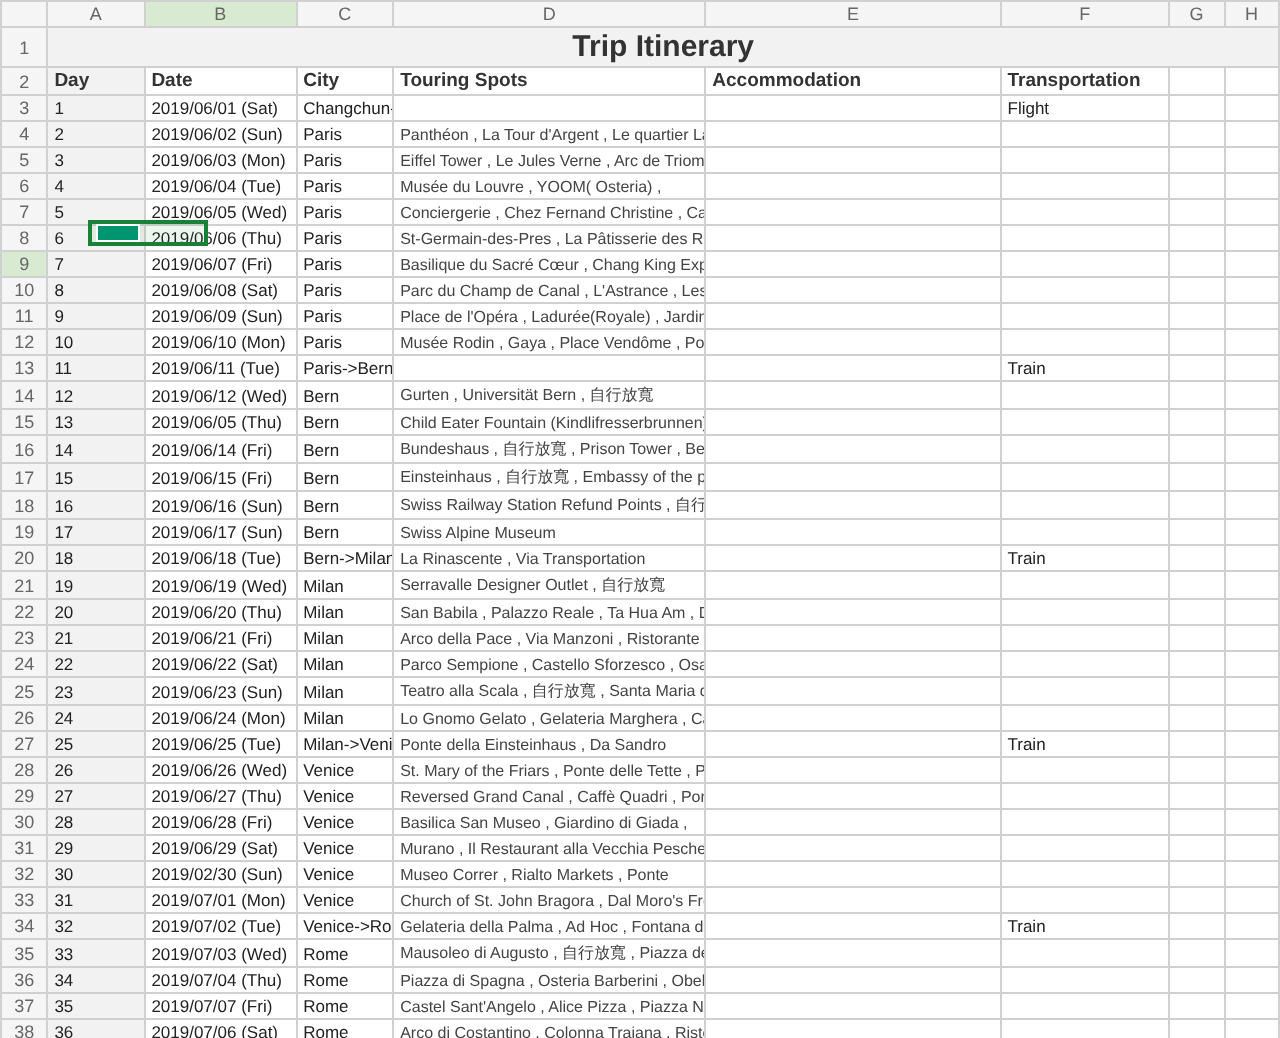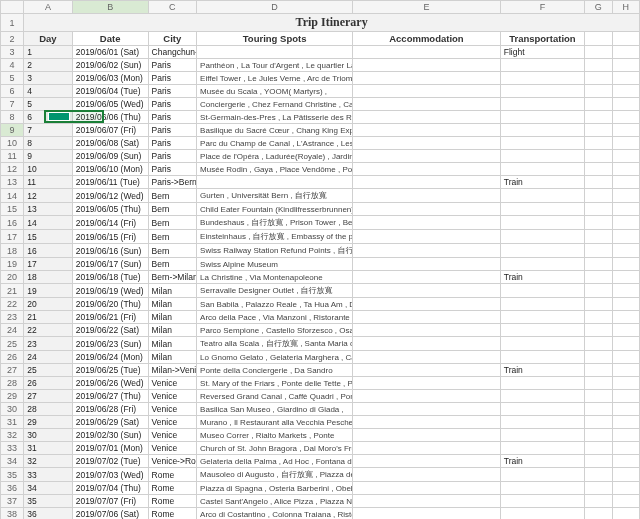--- a/index.html
+++ b/index.html
@@ -12,22 +12,22 @@
   .row-label { text-align: center; background: #f5f5f5; color: #666; width: 22px; }
   .col-A { width: 22px; }
   .col-B { width: 46px; background: #f2f2f2; }
   .col-C { width: 72px; }
   .col-D { width: 46px; }
   .col-E { width: 148px; }
   .col-F { width: 140px; }
   .col-G { width: 80px; }
   .col-H { width: 26px; }
   .col-I { width: 26px; }
-  .title { font-size: 12px; font-weight: bold; text-align: center; font-family: Liberation Serif, serif; }
-  .hdr { font-weight: bold; font-size: 9.5px; text-align: center; }
+  .title { font-size: 15px; font-weight: bold; text-align: center; }
+  .hdr { font-weight: bold; font-size: 9.5px; }
   .sel-col { background: #d9ead3 !important; }
   .sel-row { background: #d9ead3 !important; }
   .sel-box { position: absolute; border: 2px solid #1a7f37; background: rgba(26,127,55,0.08); pointer-events: none; }
   .fill-badge { position: absolute; width: 22px; height: 9px; background: #00956e; border: 1px solid #fff; }
   .txt { font-size: 8.5px; color: #222; }
   .small { font-size: 8px; color: #444; }
 </style>
 </head>
 <body>
 
@@ -104,21 +104,21 @@
 <td class="txt"></td>
 <td class="txt"></td>
 <td></td>
 <td></td>
         </tr>
         <tr>
           <th class="row-label ">6</th>
 <td class="txt">4</td>
 <td class="txt">2019/06/04 (Tue)</td>
 <td class="txt">Paris</td>
-<td class="small">Musée du Scala , YOOM( Martyrs) ,</td>
+<td class="small">Musée du Louvre , YOOM( Osteria) ,</td>
 <td class="txt"></td>
 <td class="txt"></td>
 <td></td>
 <td></td>
         </tr>
         <tr>
           <th class="row-label ">7</th>
 <td class="txt">5</td>
 <td class="txt">2019/06/05 (Wed)</td>
 <td class="txt">Paris</td>
@@ -258,21 +258,21 @@
 <td class="txt"></td>
 <td class="txt"></td>
 <td></td>
 <td></td>
         </tr>
         <tr>
           <th class="row-label ">20</th>
 <td class="txt">18</td>
 <td class="txt">2019/06/18 (Tue)</td>
 <td class="txt">Bern-&gt;Milan</td>
-<td class="small">La Christine , Via Montenapoleone</td>
+<td class="small">La Rinascente , Via Transportation</td>
 <td class="txt"></td>
 <td class="txt">Train</td>
 <td></td>
 <td></td>
         </tr>
         <tr>
           <th class="row-label ">21</th>
 <td class="txt">19</td>
 <td class="txt">2019/06/19 (Wed)</td>
 <td class="txt">Milan</td>
@@ -335,21 +335,21 @@
 <td class="txt"></td>
 <td class="txt"></td>
 <td></td>
 <td></td>
         </tr>
         <tr>
           <th class="row-label ">27</th>
 <td class="txt">25</td>
 <td class="txt">2019/06/25 (Tue)</td>
 <td class="txt">Milan-&gt;Venice</td>
-<td class="small">Ponte della Conciergerie , Da Sandro</td>
+<td class="small">Ponte della Einsteinhaus , Da Sandro</td>
 <td class="txt"></td>
 <td class="txt">Train</td>
 <td></td>
 <td></td>
         </tr>
         <tr>
           <th class="row-label ">28</th>
 <td class="txt">26</td>
 <td class="txt">2019/06/26 (Wed)</td>
 <td class="txt">Venice</td>

